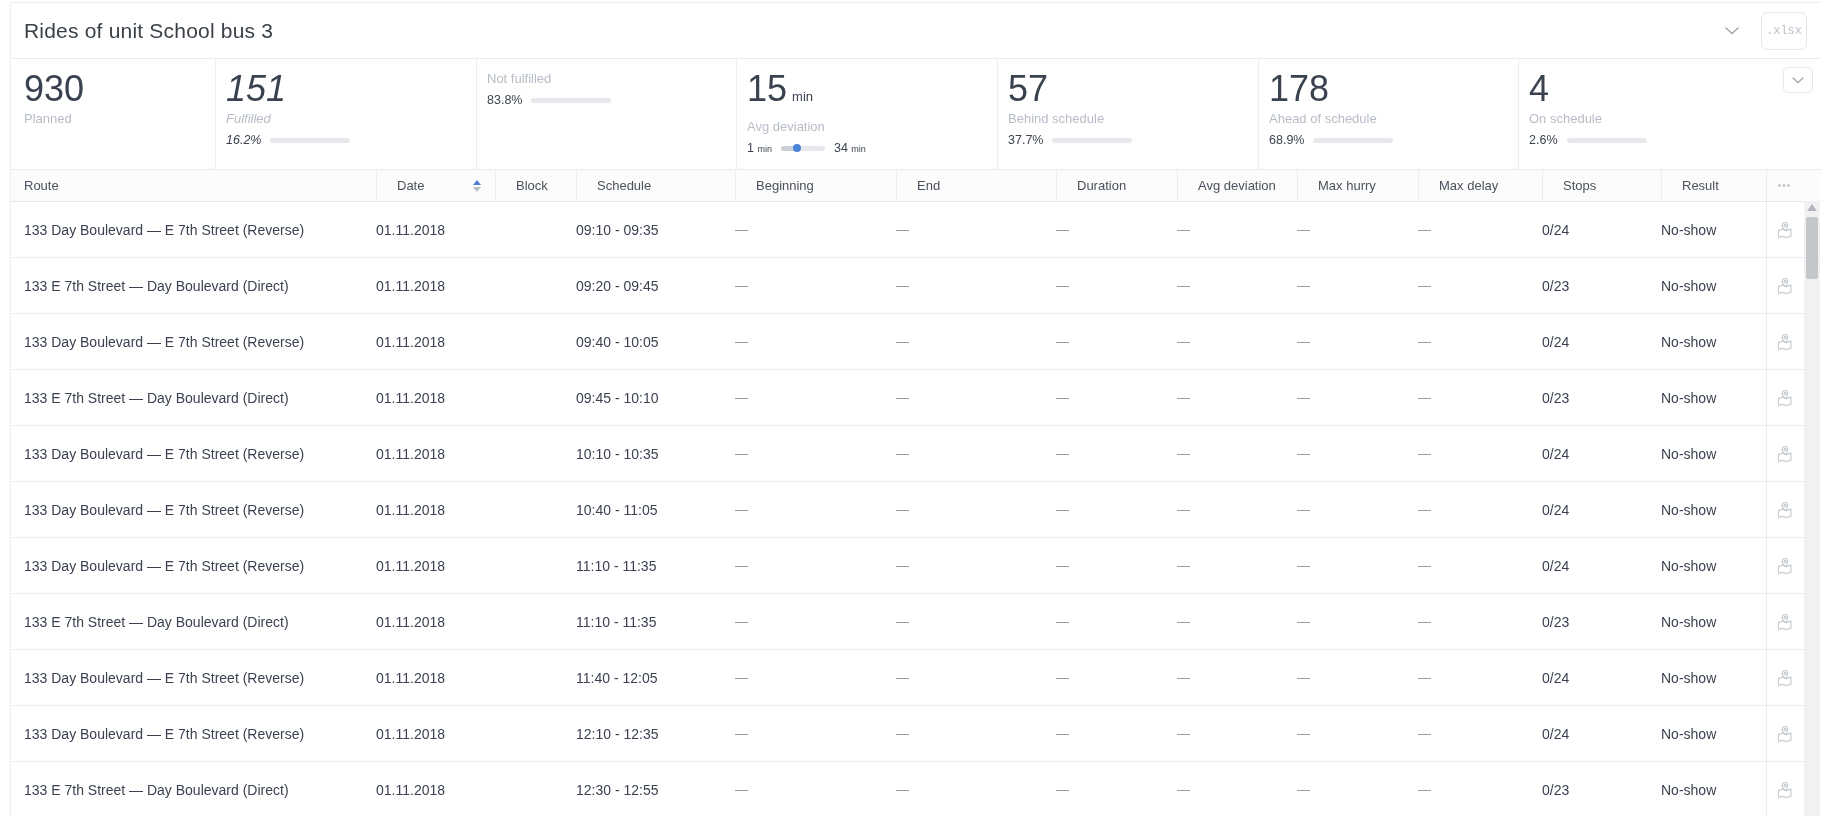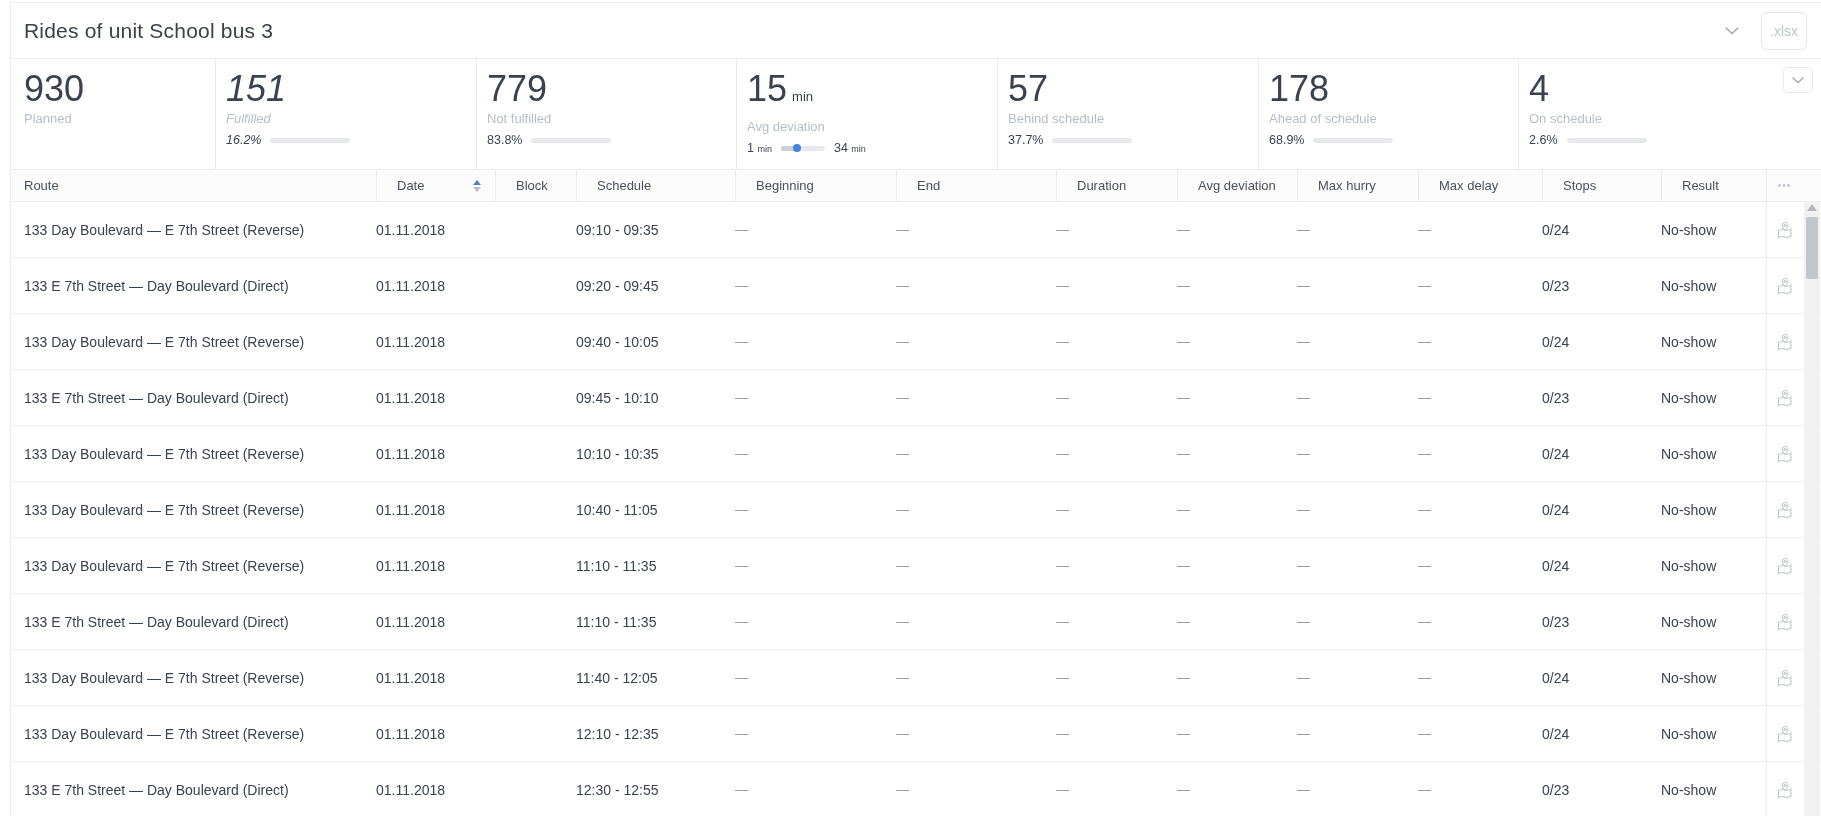--- a/index.html
+++ b/index.html
@@ -10,22 +10,22 @@
     border-top:1px solid #ededf0; border-left:1px solid #ededf0; background:#fff; }
 
   
   .titlebar { height:56px; display:flex; align-items:center;
     border-bottom:1px solid #ececef; padding:0 14px 0 13px; }
   .title { font-size:21px; color:#3a4148; letter-spacing:.2px; }
   .titlebar-right { margin-left:auto; display:flex; align-items:center; gap:18px; }
   .collapse-btn { width:22px; height:22px; display:flex; align-items:center;
     justify-content:center; cursor:pointer; }
   .xlsx-btn { width:46px; height:38px; border:1px solid #e4e6ea; border-radius:6px;
-    color:#bcc2cb; font-size:14px; display:flex; align-items:center;
-    justify-content:center; cursor:pointer; background:#fff; }
+    color:#bcc2cb; font-size:12px; display:flex; align-items:center;
+    justify-content:center; cursor:pointer; background:#fff;font-family:Liberation Mono, monospace; }
 
   
   .stats { height:110px; display:flex; position:relative; }
   .stat { padding:10px 8px 0 10px; }
   .stat + .stat { border-left:1px solid #ececef; }
   .stat-0 { width:204px; padding-left:13px; }
   .stat-1 { width:261px;font-style:italic; } .stat-2 { width:260px; } .stat-3 { width:261px; }
   .stat-4 { width:261px; } .stat-5 { width:260px; } .stat-6 { flex:1; }
   .stat-value { font-size:36px; line-height:40px; color:#3a4250; font-weight:400; }
   .stat-unit { font-size:13px; color:#3a4250; margin-left:5px; }
@@ -102,21 +102,20 @@
     <div class="stat stat-1">
       <div class="stat-value">151</div>
       <div class="stat-label">Fulfilled</div>
       <div class="stat-meter">
         <span class="stat-percent">16.2%</span>
         <span class="bar-track"><span class="bar-fill" style="width: 16.2%; background: rgb(62, 185, 95);"></span></span>
       </div>
     </div>
 
     <div class="stat stat-2">
-      <div class="stat-value">779</div>
       <div class="stat-label">Not fulfilled</div>
       <div class="stat-meter">
         <span class="stat-percent">83.8%</span>
         <span class="bar-track"><span class="bar-fill" style="width: 83.8%; background: rgb(242, 97, 94);"></span></span>
       </div>
     </div>
 
     <div class="stat stat-3">
       <div class="stat-value"><span>15</span><span class="stat-unit">min</span></div>
       <div class="stat-label">Avg deviation</div>

